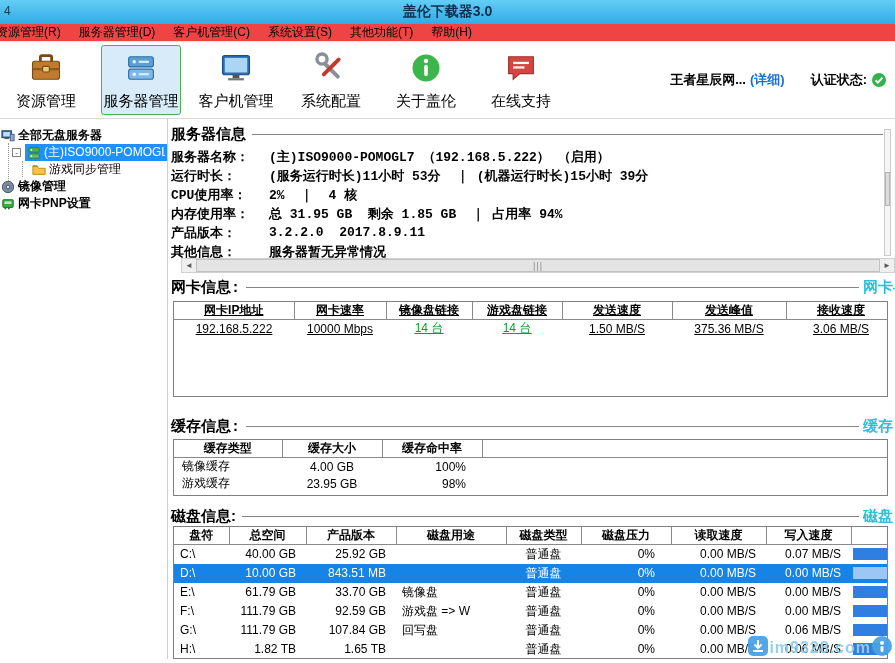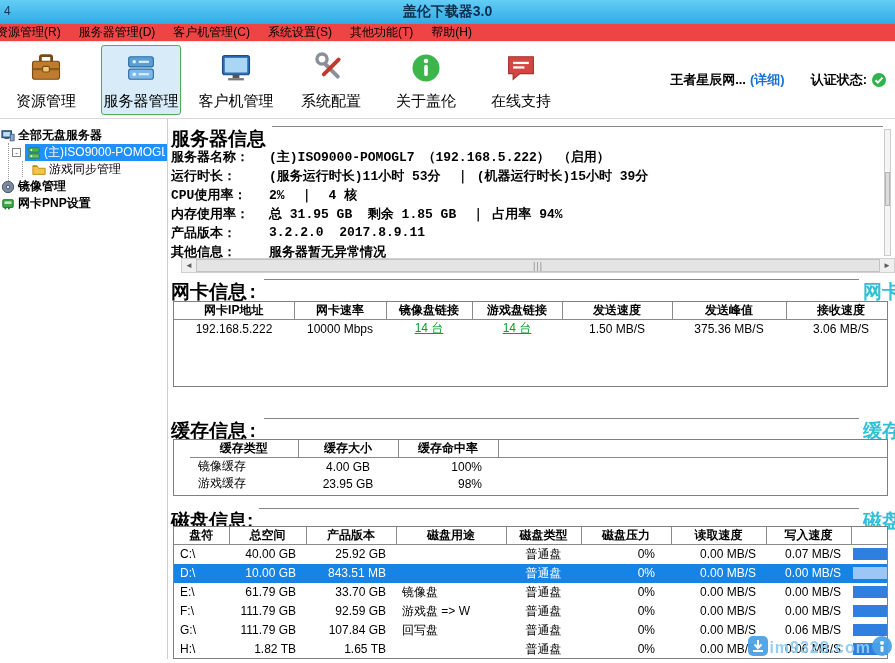--- a/index.html
+++ b/index.html
@@ -39,21 +39,21 @@
   .trow.pad-root { padding-left:1px; }
   .trow.pad-srv { padding-left:12px; }
   .trow.pad-child { padding-left:32px; }
   .expand { width:9px; height:9px; border:1px solid #808080; background:#fff; font-size:8px; line-height:7px; text-align:center; color:#333; margin-right:4px; flex:none; }
   .hl { background:#1e90ff; color:#fff; display:flex; align-items:center; flex:1; height:17px; padding:0 2px; overflow:hidden; }
   .hl-text { overflow:hidden; white-space:nowrap; }
 
   .main { position:relative; flex:1; background:#fff; overflow:hidden; }
 
   
-  .section-h { position:absolute; left:3px; right:0; height:16px; display:flex; align-items:flex-start; font-weight:bold; font-size:19px; white-space:nowrap; }
+  .section-h { position:absolute; left:3px; right:0; height:16px; display:flex; align-items:center; font-weight:bold; font-size:15px; white-space:nowrap; }
   .section-h .rule { flex:1; border-top:1px solid #858585; margin-left:6px; }
   .section-h .side { color:#2fc0d8; margin-left:4px; flex:none; width:32px; overflow:hidden; }
 
   
   .si { position:absolute; left:3px; top:7px; right:12px; }
   .si-rows { margin-top:5px;font-family:Liberation Mono, monospace; }
   .si-row { display:flex; height:19px; align-items:center; font-weight:bold; font-size:13px; white-space:pre; }
   .si-row .lbl { width:98px; flex:none; }
 
   
@@ -62,23 +62,23 @@
   .hscroll { position:absolute; left:13px; right:0; top:139px; height:15px; background:#efefef; border:1px solid #d0d0d0; display:flex; align-items:stretch; }
   .hscroll .arr { width:14px; font-size:8px; color:#5a5a5a; text-align:center; line-height:13px; flex:none; }
   .hthumb { flex:1; background:#e4e4e4; border:1px solid #c2c2c2; position:relative; }
   .grip { position:absolute; left:50%; top:0; transform:translateX(-50%); font-size:9px; color:#8a8a8a; letter-spacing:1px; line-height:12px; }
 
   
   .tblwrap { position:absolute; left:5px; width:715px; overflow:hidden; border:1px solid #7f7f7f; background:#fff; }
   table { border-collapse:collapse; table-layout:fixed; font-size:12px; }
   th { font-weight:bold; text-align:center; height:17px; border-right:1px solid #8a8a8a; border-bottom:1px solid #8a8a8a; white-space:nowrap; overflow:hidden; padding:0 2px; }
   td { height:17px; white-space:nowrap; overflow:hidden; padding:0 4px; text-align:center; }
-  .nic-wrap { top:182px; height:86px; }
+  .nic-wrap { top:182px; height:96px;text-decoration:underline; }
   .nic-wrap table { width:722px; }
-  .cache-wrap { top:320px; height:57px;padding-left:16px; }
+  .cache-wrap { top:320px; height:57px; }
   .cache-wrap table { width:722px; }
   .disk-wrap { top:407px; height:133px; }
   .disk-wrap table { width:735px; }
   .disk-wrap td { height:19px; }
   .glink { color:#0a9f27; text-decoration:underline; cursor:pointer; }
   tr.selected td { background:#1683e6; color:#fff; }
   .k0 { text-align:left; padding-left:8px; }
   .k2 { text-align:right; padding-right:16px; }
   .c0 { text-align:left; padding-left:6px; }
   .c1,.c2,.c6,.c7 { text-align:right; padding-right:10px; }

